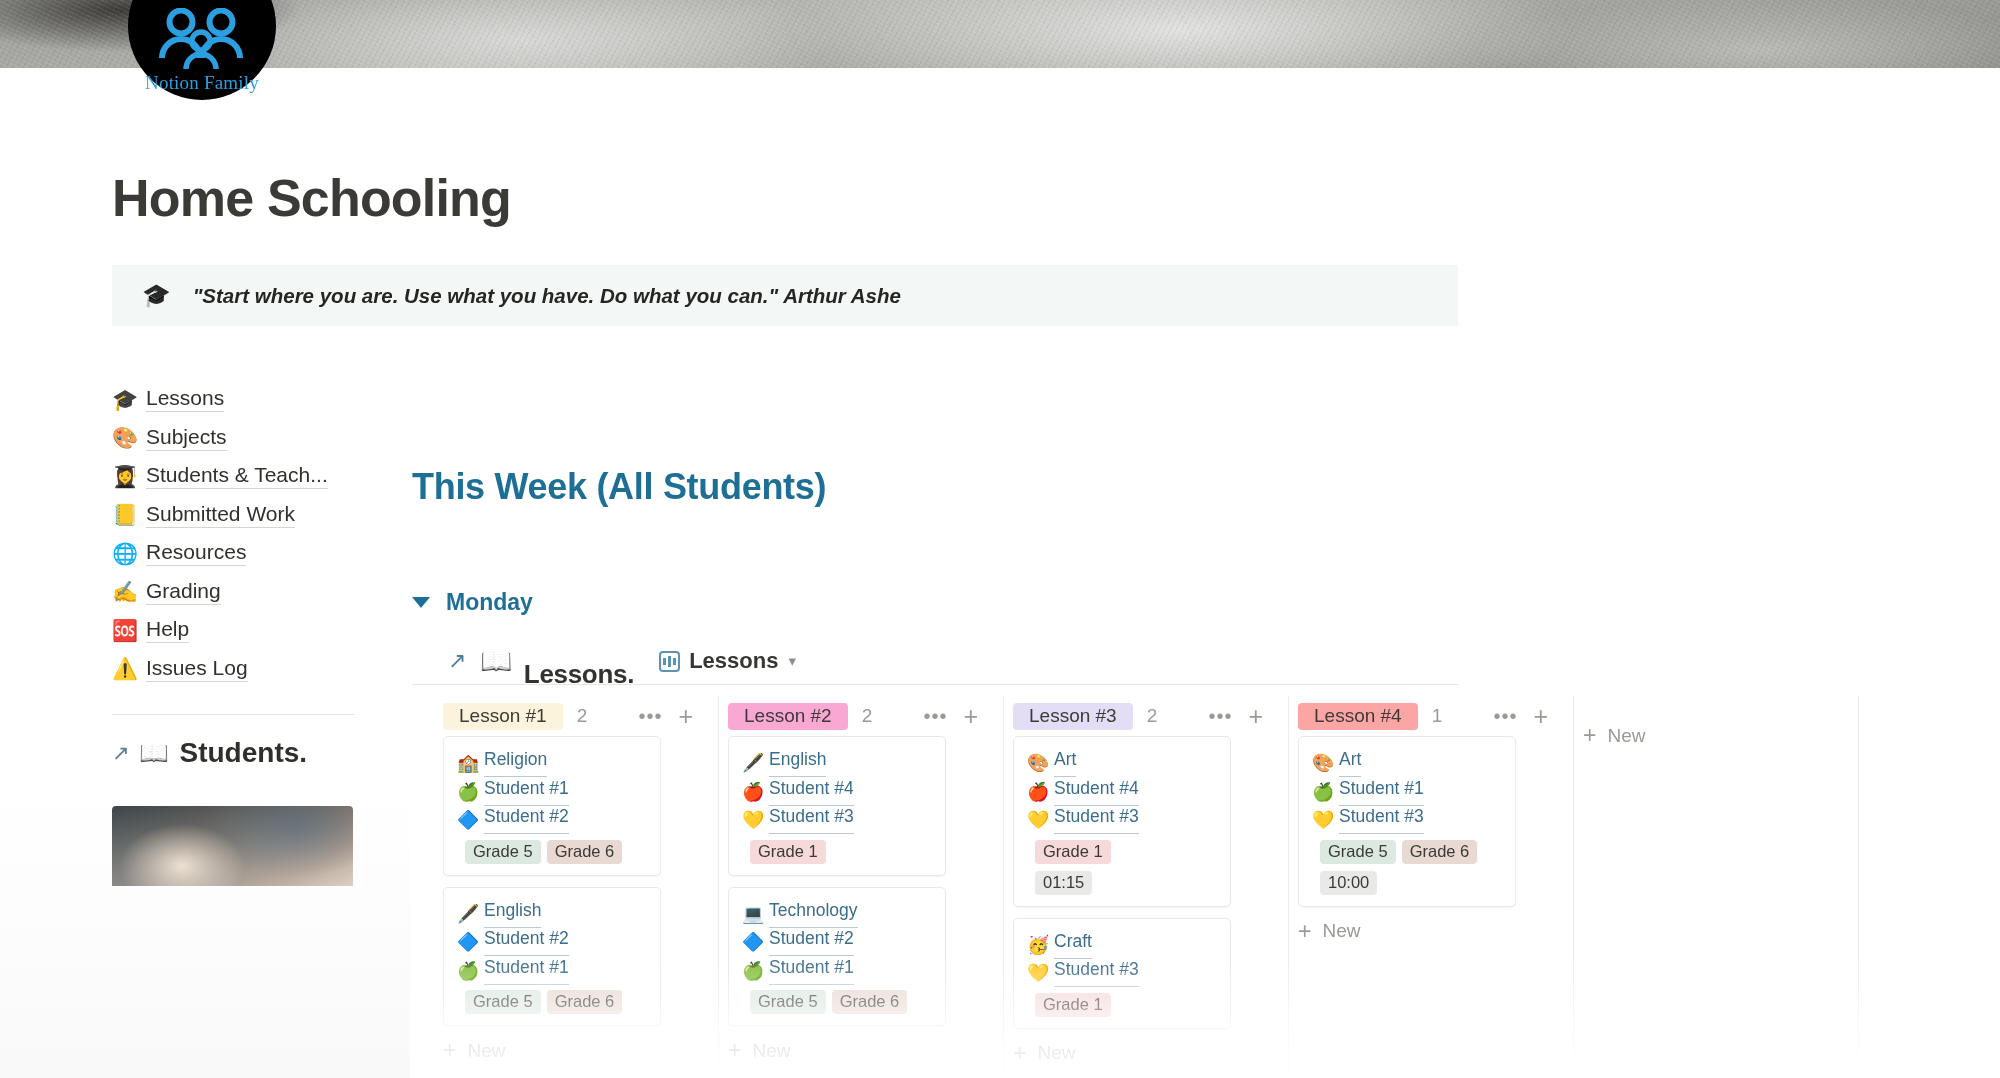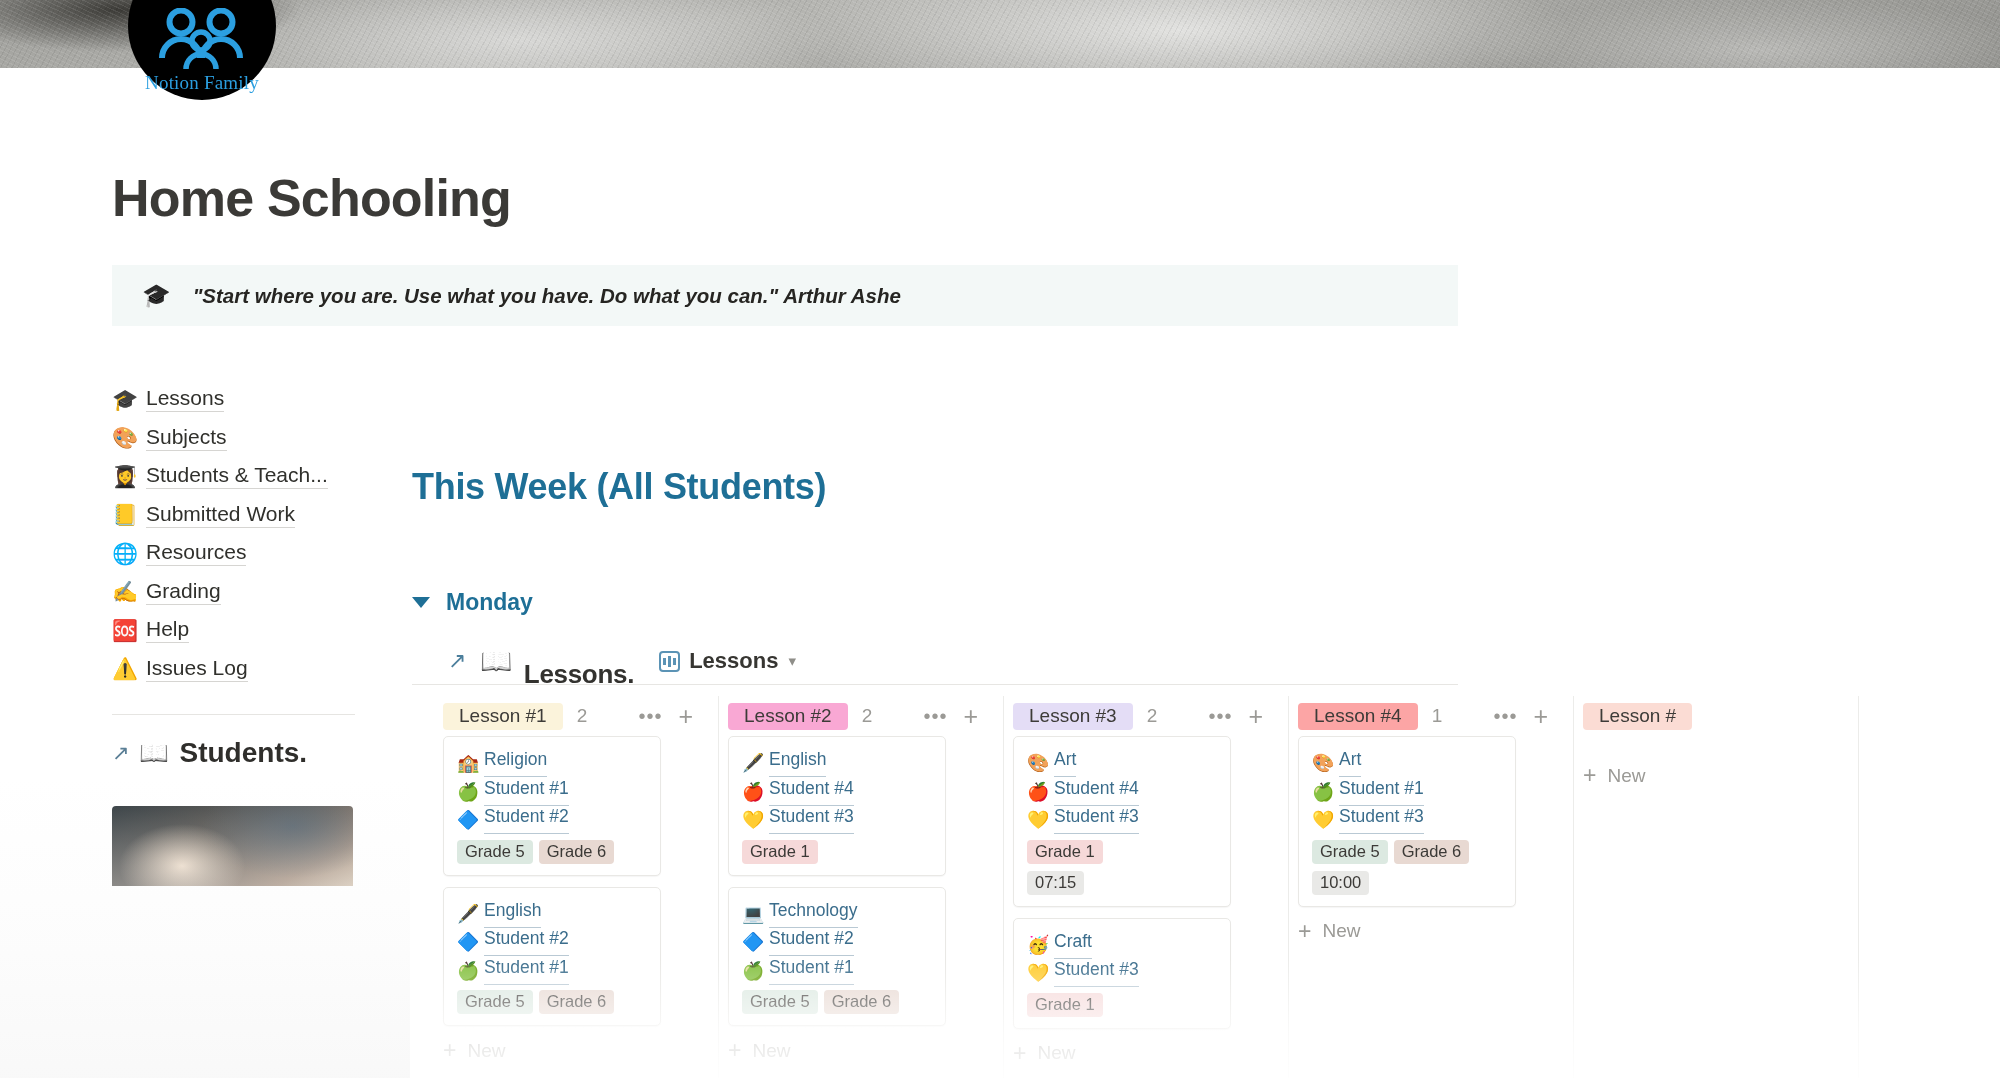--- a/index.html
+++ b/index.html
@@ -161,21 +161,21 @@
     background: #fff; padding: 12px 13px 11px;
     box-shadow: 0 1px 1px rgba(15,15,15,.04);
   }
   .prop { display: flex; align-items: center; height: 28.5px; }
   .prop .emj { font-size: 18px; width: 27px; flex:none; line-height:1; }
   .prop .link {
     font-size: 17.5px; color: #3b6d8c;
     border-bottom: 1.3px solid #b9c9d4; padding-bottom: 6px;
     cursor: pointer; white-space: nowrap;
   }
-  .tags { display: flex; gap: 6px; margin-top: 5px; flex-wrap: wrap; }
+  .tags { display: flex; gap: 6px; margin-top: 5px; flex-wrap: wrap; margin-left: 8px; }
   .tag {
     font-size: 16.5px; color: #3c3a37; padding: 2px 8px 3px; border-radius: 4px; white-space:nowrap;
   }
   .timerow { margin-top: 7px; }
 
   .new-row {
     display:flex; align-items:center; gap:11px; margin-left: 9px; margin-top: 3px;
     color:#9b9a96; font-size: 19px; cursor:pointer;
   }
   .new-row .p { font-size: 23px; font-weight: 300; }
@@ -406,21 +406,21 @@
           <span class="link">Student #4</span>
         </div>
         <div class="prop">
           <span class="emj">💛</span>
           <span class="link">Student #3</span>
         </div>
         <div class="tags">
           <span class="tag" style="background: rgb(246, 217, 217);">Grade 1</span>
         </div>
         <div class="tags timerow">
-          <span class="tag" style="background: rgb(233, 233, 231);">07:15</span>
+          <span class="tag" style="background: rgb(233, 233, 231);">01:15</span>
         </div>
       </div>
       <div class="card">
         <div class="prop">
           <span class="emj">🥳</span>
           <span class="link">Craft</span>
         </div>
         <div class="prop">
           <span class="emj">💛</span>
           <span class="link">Student #3</span>
@@ -465,23 +465,20 @@
           <span class="tag" style="background: rgb(233, 233, 231);">10:00</span>
         </div>
       </div>
       <div class="new-row">
         <span class="p">+</span>
         <span>New</span>
       </div>
       <div class="colsep"></div>
     </div>
     <div class="column">
-      <div class="col-head">
-        <span class="col-badge" style="background: rgb(251, 220, 212);">Lesson #</span>
-      </div>
       <div class="colsep"></div>
       <div class="new-row" style="margin-top: 26px;">
         <span class="p">+</span>
         <span>New</span>
       </div>
     </div>
   </div>
 
 <div id="fade"></div>
 <div id="fade-left"></div>

